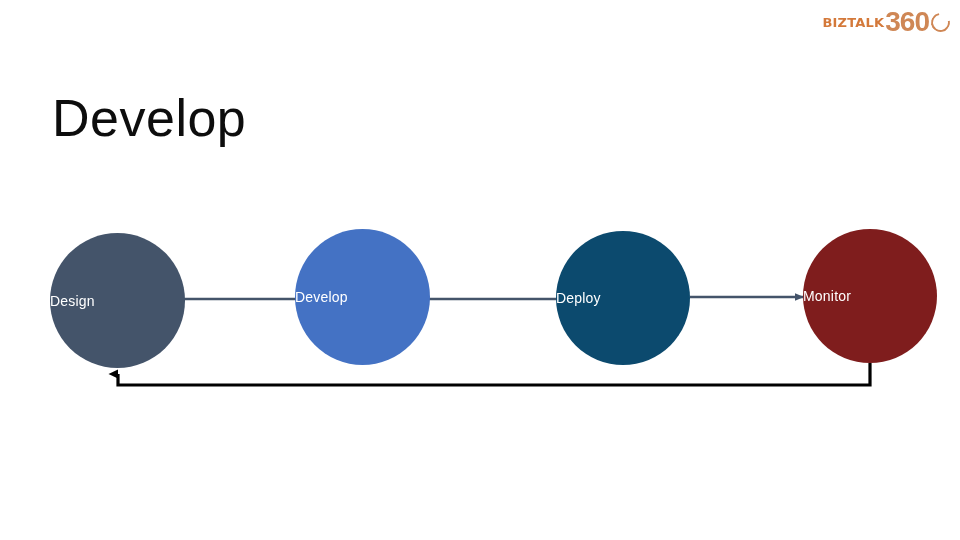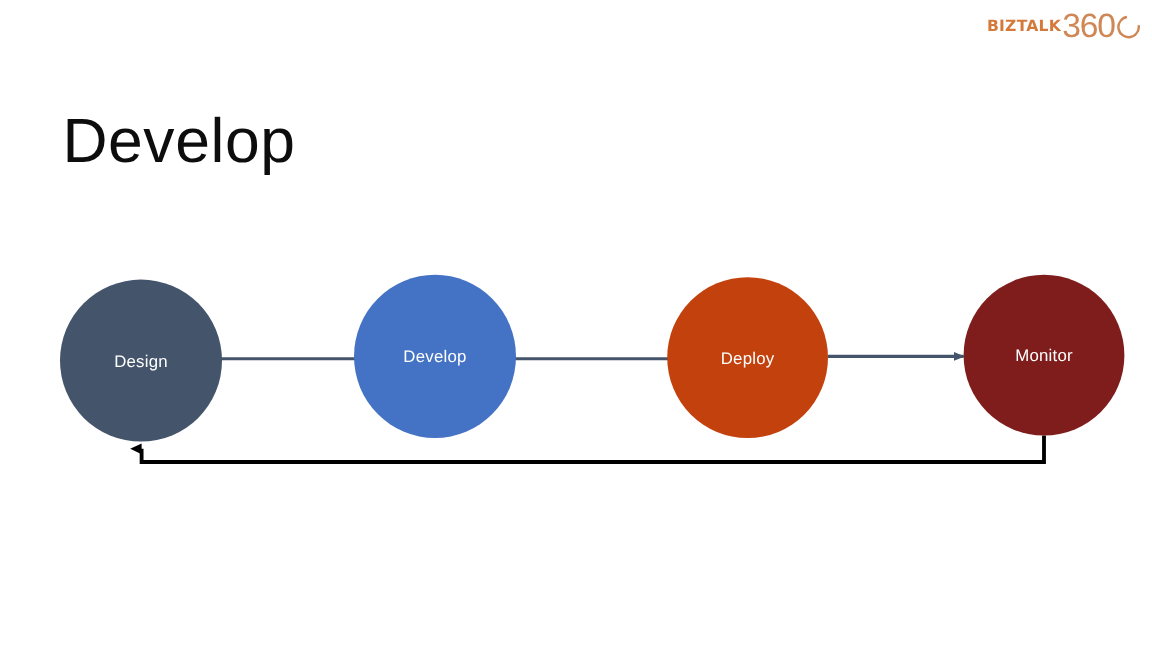--- a/index.html
+++ b/index.html
@@ -38,21 +38,21 @@
     color: #d4793a;
   }
   .logo-360 {
     position: relative;
     display: flex;
     align-items: baseline;
   }
   .logo-num {
     font-family: "Liberation Sans", sans-serif;
     font-size: 28px;
-    font-weight: normal;
+    font-weight: bold;
     letter-spacing: -1px;
     color: #cf8755;
   }
   .logo-ring {
     width: 19px;
     height: 19px;
     margin-left: 1px;
     align-self: center;
     border: 2.4px solid #cf8755;
     border-radius: 50%;
@@ -86,21 +86,20 @@
     position: absolute;
     left: 0;
     top: 0;
   }
 
   .node {
     position: absolute;
     border-radius: 50%;
     display: flex;
     align-items: center;
-    justify-content: center;
     box-sizing: border-box;
   }
   .node-label {
     font-family: "Liberation Sans", sans-serif;
     font-size: 14px;
     font-weight: 400;
     color: #ffffff;
     letter-spacing: 0.2px;
     white-space: nowrap;
     pointer-events: none;
@@ -148,21 +147,21 @@
     </svg>
 
     <div class="node" id="node-design" style="background:#44546a;">
       <span class="node-label">Design</span>
     </div>
 
     <div class="node" id="node-develop" style="background:#4472c4;">
       <span class="node-label">Develop</span>
     </div>
 
-    <div class="node" id="node-deploy" style="background:#c2410c;">
+    <div class="node" id="node-deploy" style="background:#0c4a6e;">
       <span class="node-label">Deploy</span>
     </div>
 
     <div class="node" id="node-monitor" style="background:#7f1d1d;">
       <span class="node-label">Monitor</span>
     </div>
 
   </div>
 </div>
 

